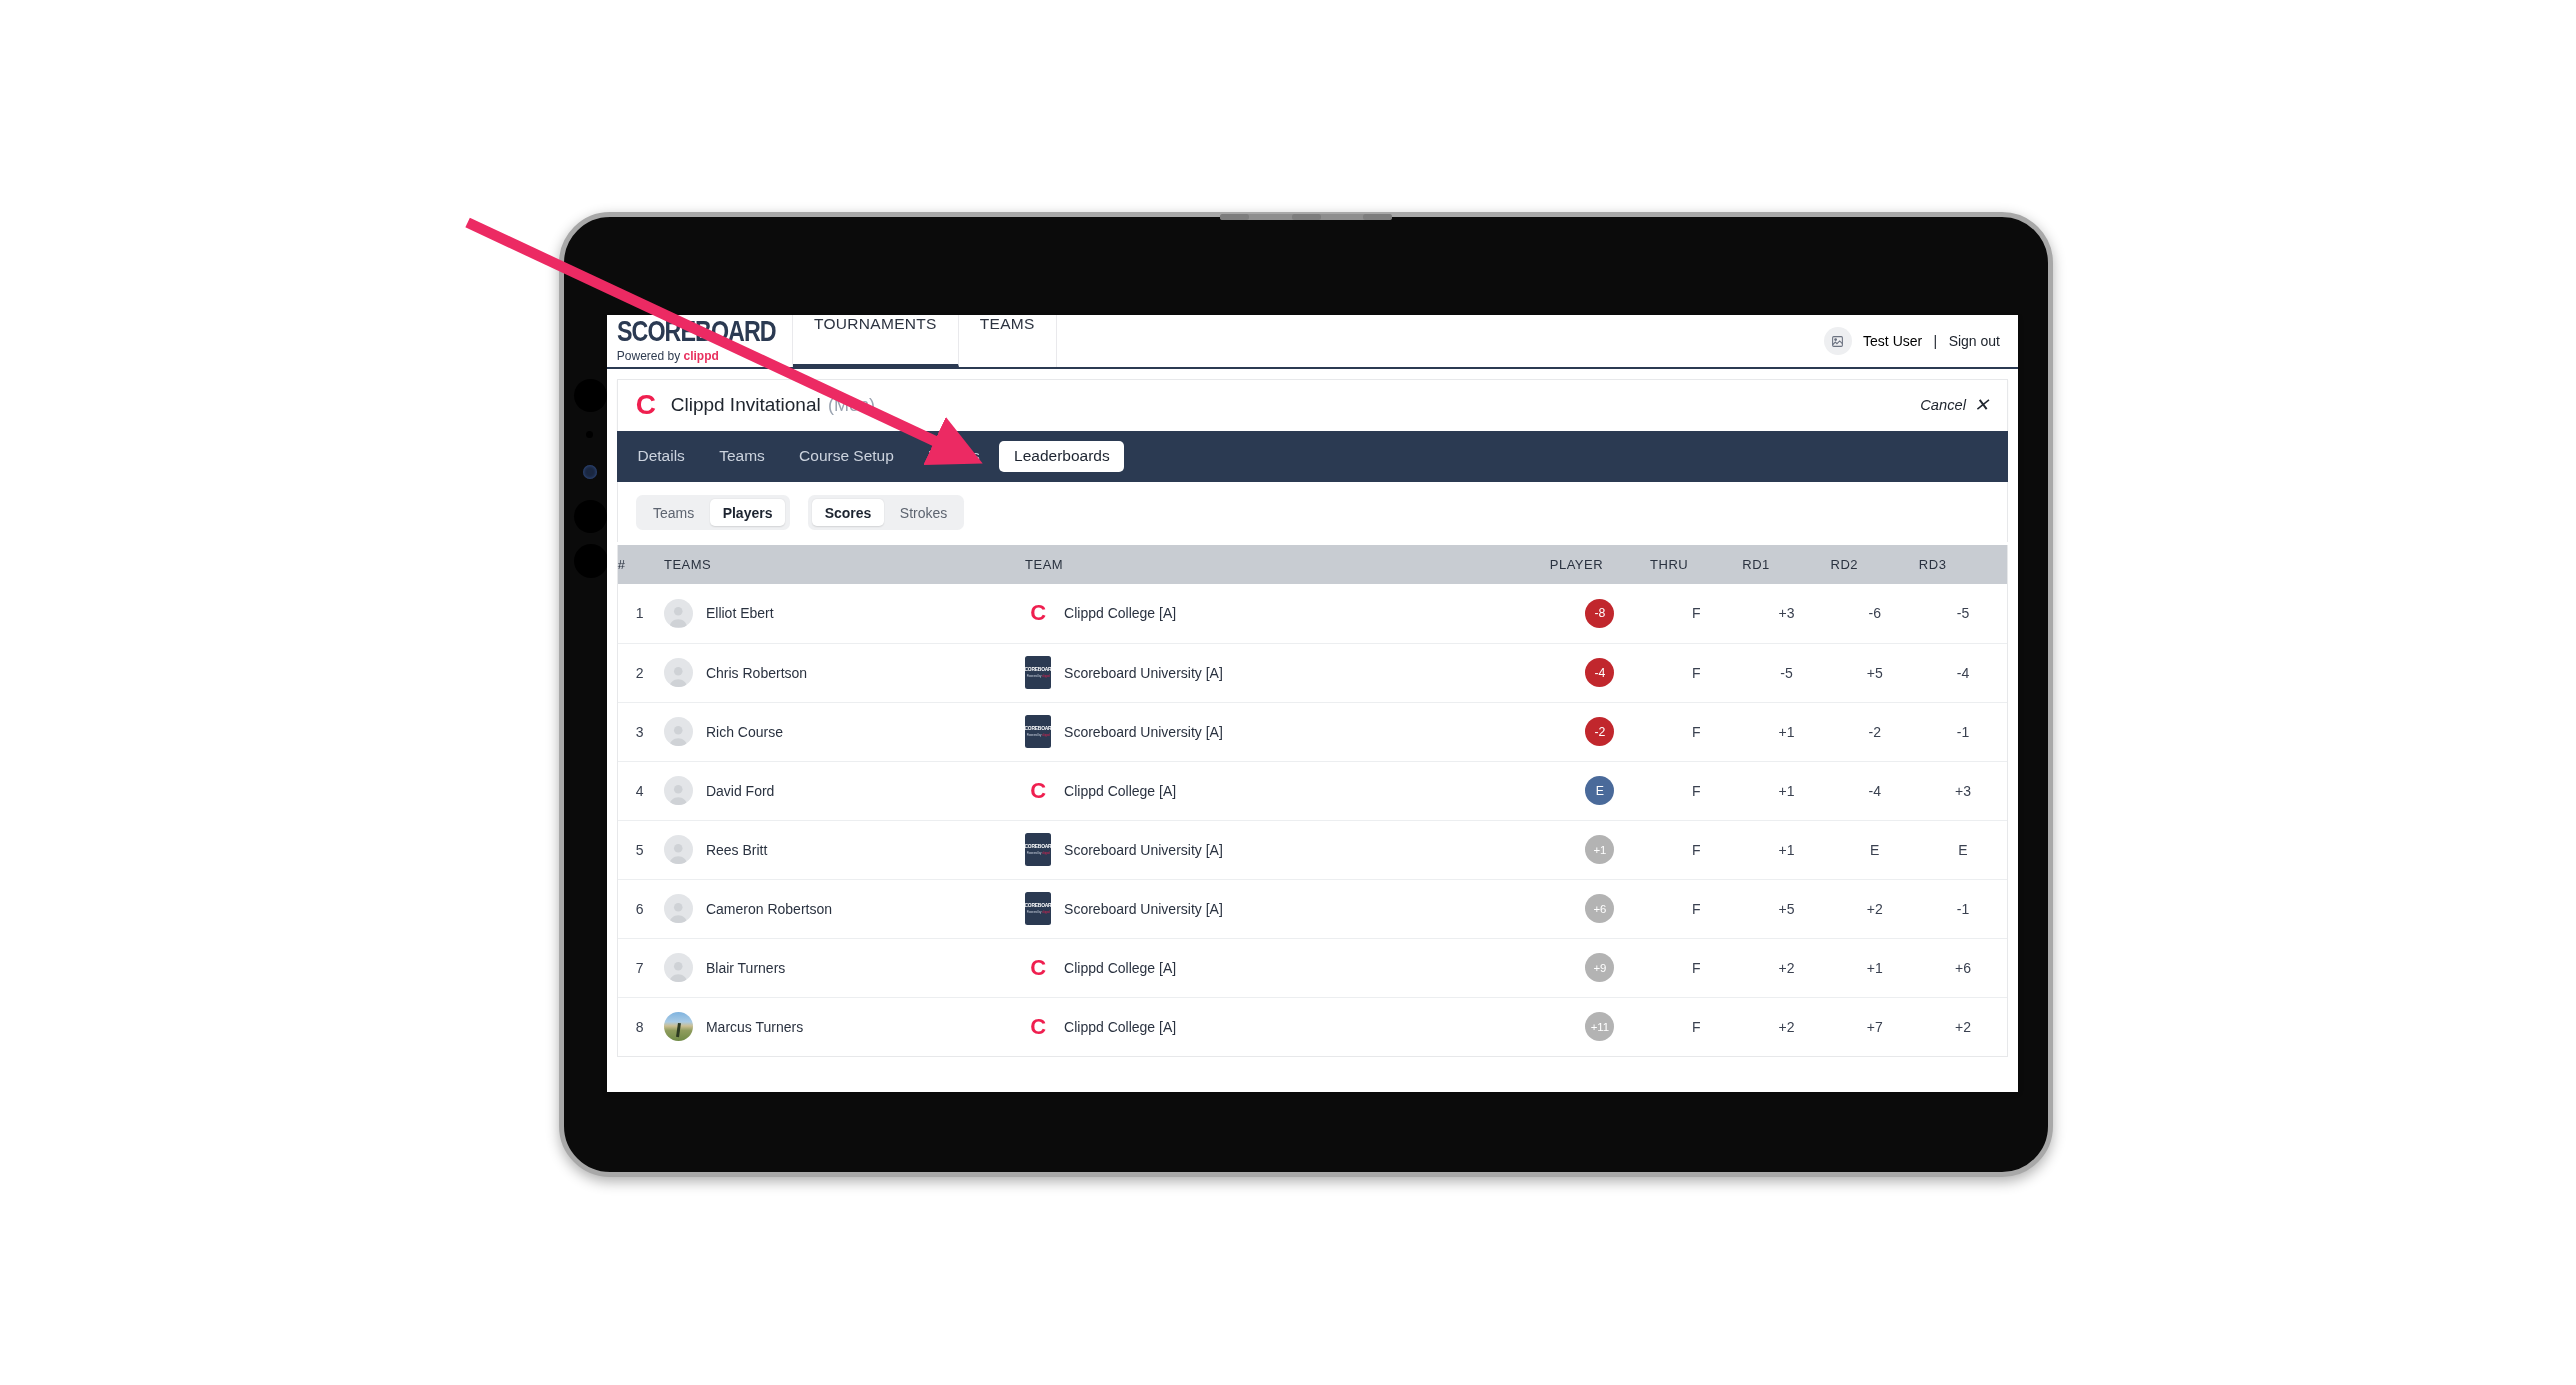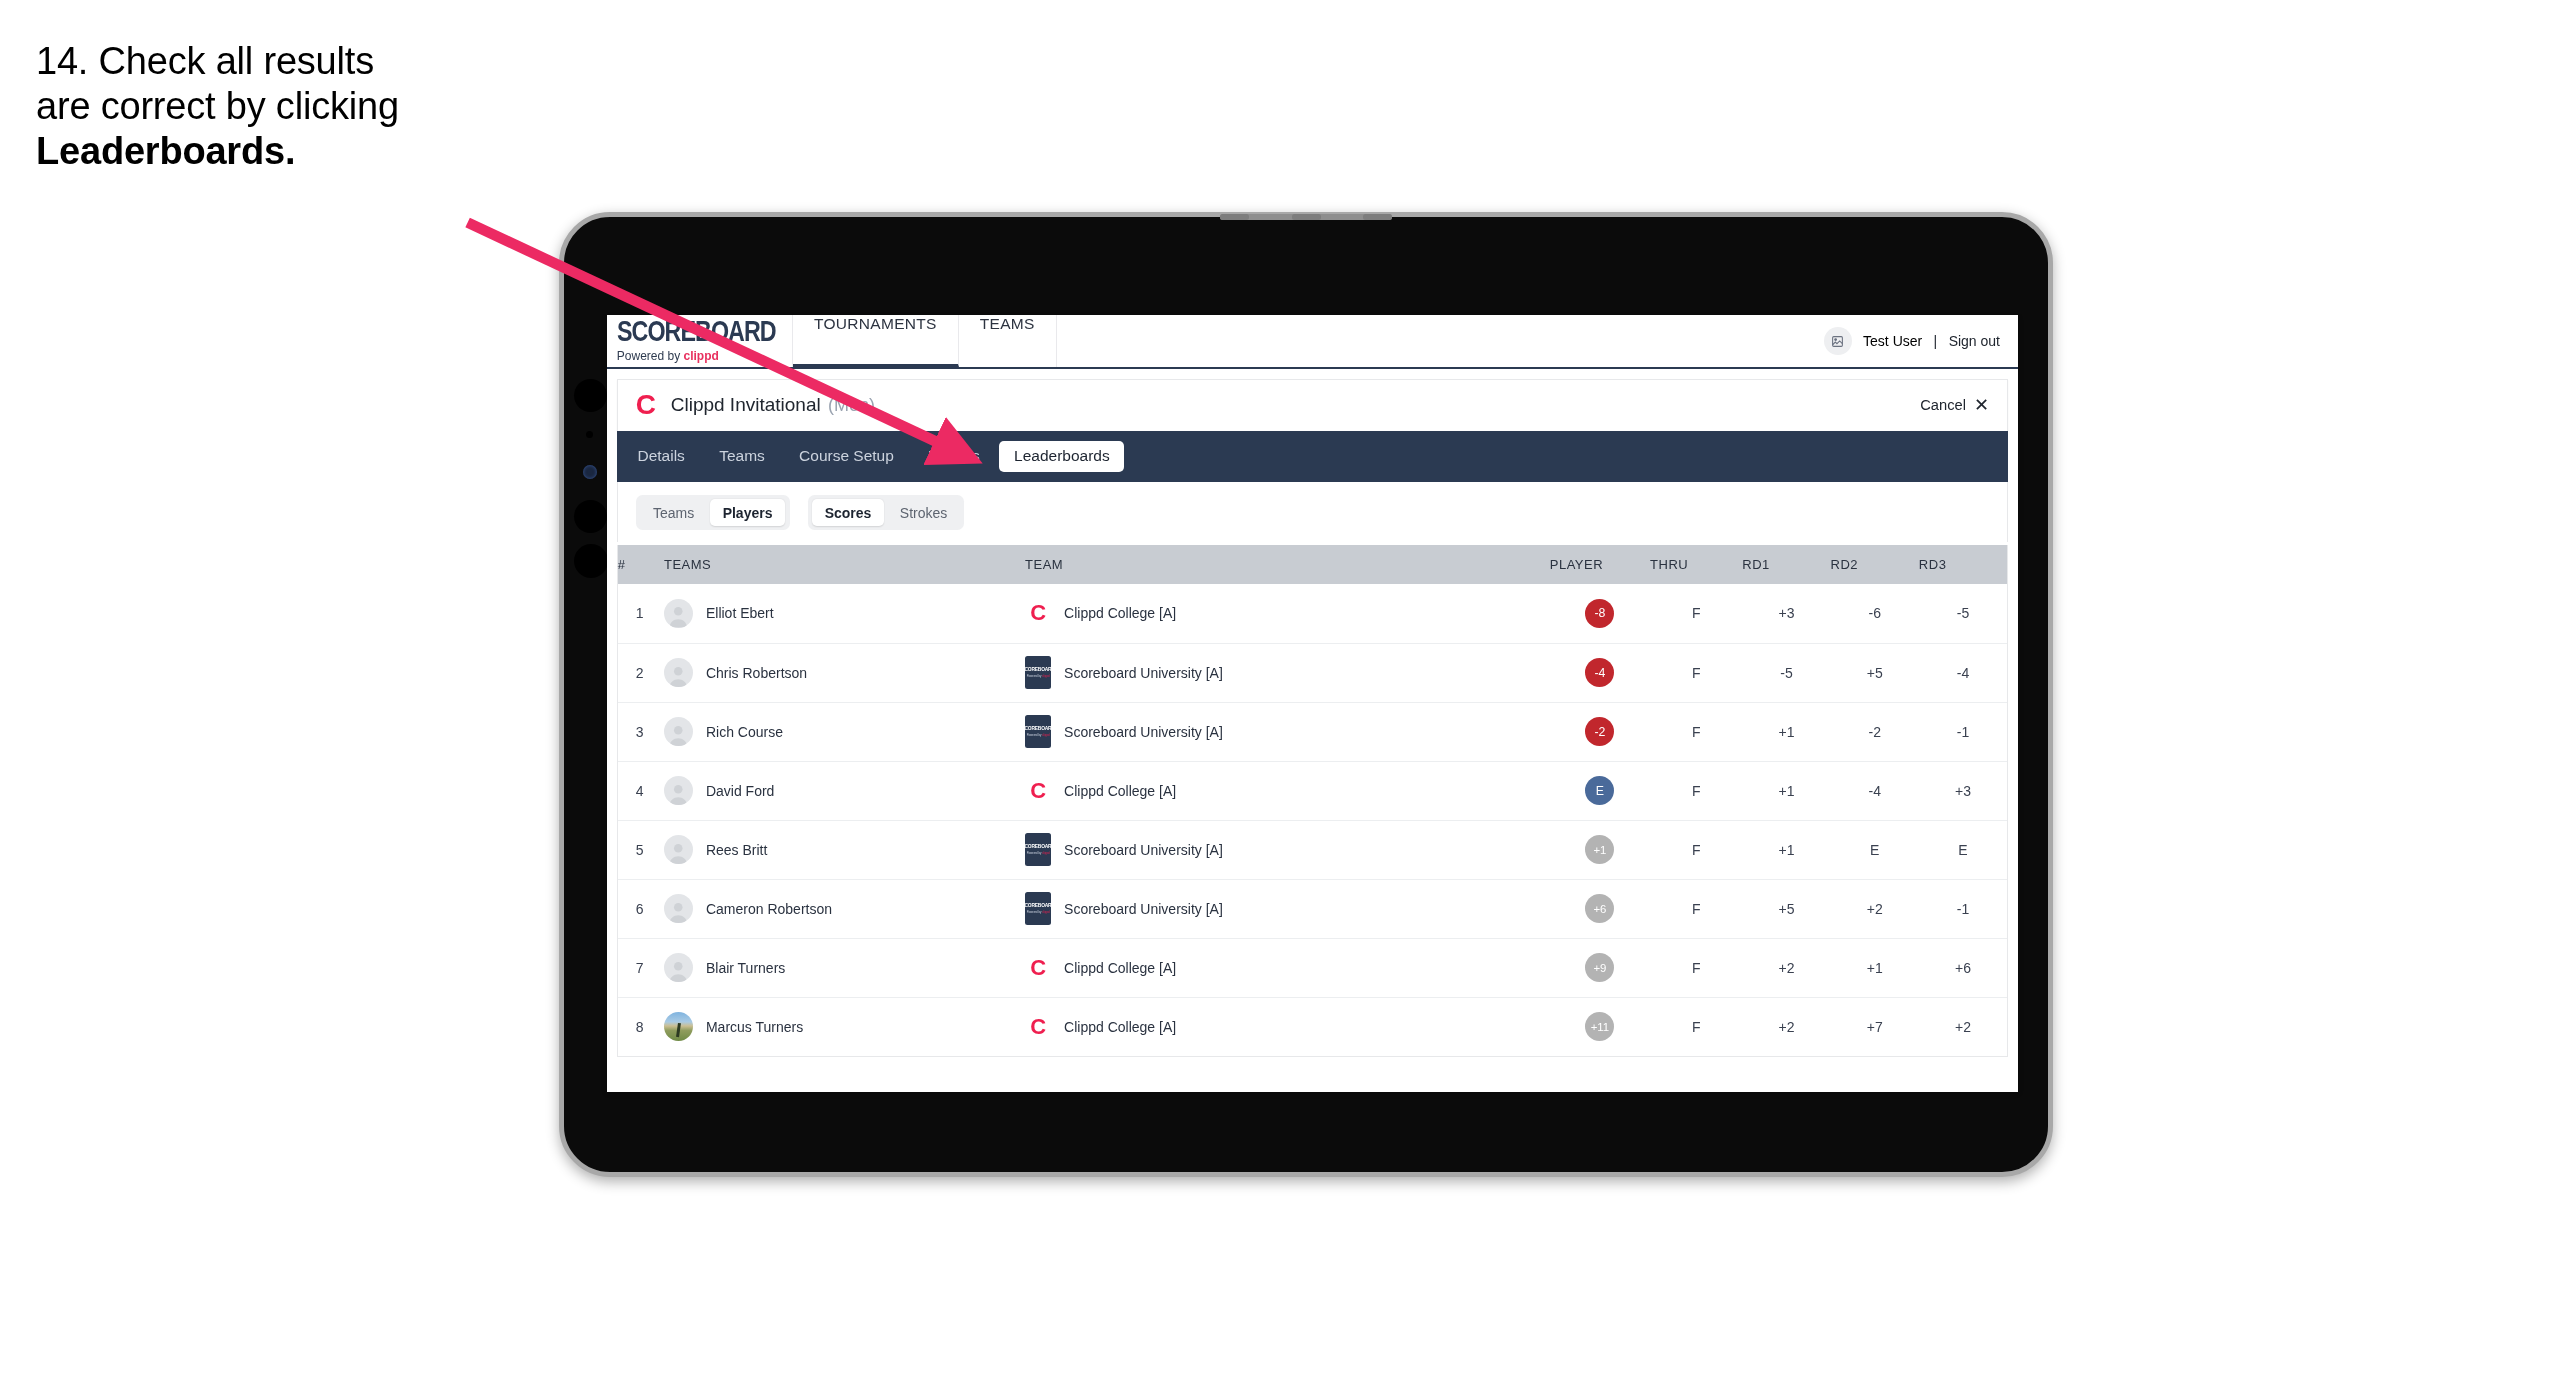--- a/index.html
+++ b/index.html
@@ -104,21 +104,21 @@
     box-shadow: 0 0.8px 1.6px rgba(0,0,0,0.05);
   }
   .c-logo {
     font-size: 28px; font-weight: 700; color:#ef1f4f;
     font-family: "Liberation Sans", sans-serif; line-height: 1;
     margin-right: 14.7px;
   }
   .tourn-name { font-size: 19px; color:#20262f; }
   .tourn-gender { font-size: 18px; color:#9aa3b0; margin-left: 7.4px; }
   .title-spacer { flex:1; }
-  .cancel-btn { display:flex; align-items:center; gap:8.2px; font-size:14.7px; color:#20262f; cursor:pointer;}
+  .cancel-btn { display:flex; align-items:center; gap:8.2px; font-size:14.7px; color:#20262f; cursor:pointer;font-style:italic;}
   .cancel-x { font-size: 18px; line-height:1; }
 
   
   .tabbar {
     margin: 0 9.8px; height: 51px; background:#2b3a52;
     display:flex; align-items:center; padding-left: 6px; gap: 4.9px;
   }
   .tab {
     font-size: 15.5px; color:#ccd3de; padding: 6.5px 14.7px; border-radius: 4.9px;
   }
@@ -185,25 +185,20 @@
   .badge.red  { background:#c1272d; }
   .badge.blue { background:#4a6a9a; }
   .badge.grey { background:#b3b3b3; font-size: 11.4px; }
   td.thru, td.rd { text-align:center; color:#3a4150; }
 </style>
 </head>
 <body>
 
 <div class="stage">
 
-  <div class="caption">
-    <span class="line">14. Check all results</span>
-    <span class="line">are correct by clicking</span>
-    <span class="line bold">Leaderboards.</span>
-  </div>
 
   <div class="tablet">
     <div class="tablet-notch">
       <span class="notch-dot"></span>
       <span class="notch-dot"></span>
       <span class="notch-dot"></span>
     </div>
     <span class="bezel-sensor s1"></span>
     <span class="bezel-sensor s2"></span>
     <span class="bezel-sensor s3"></span>

